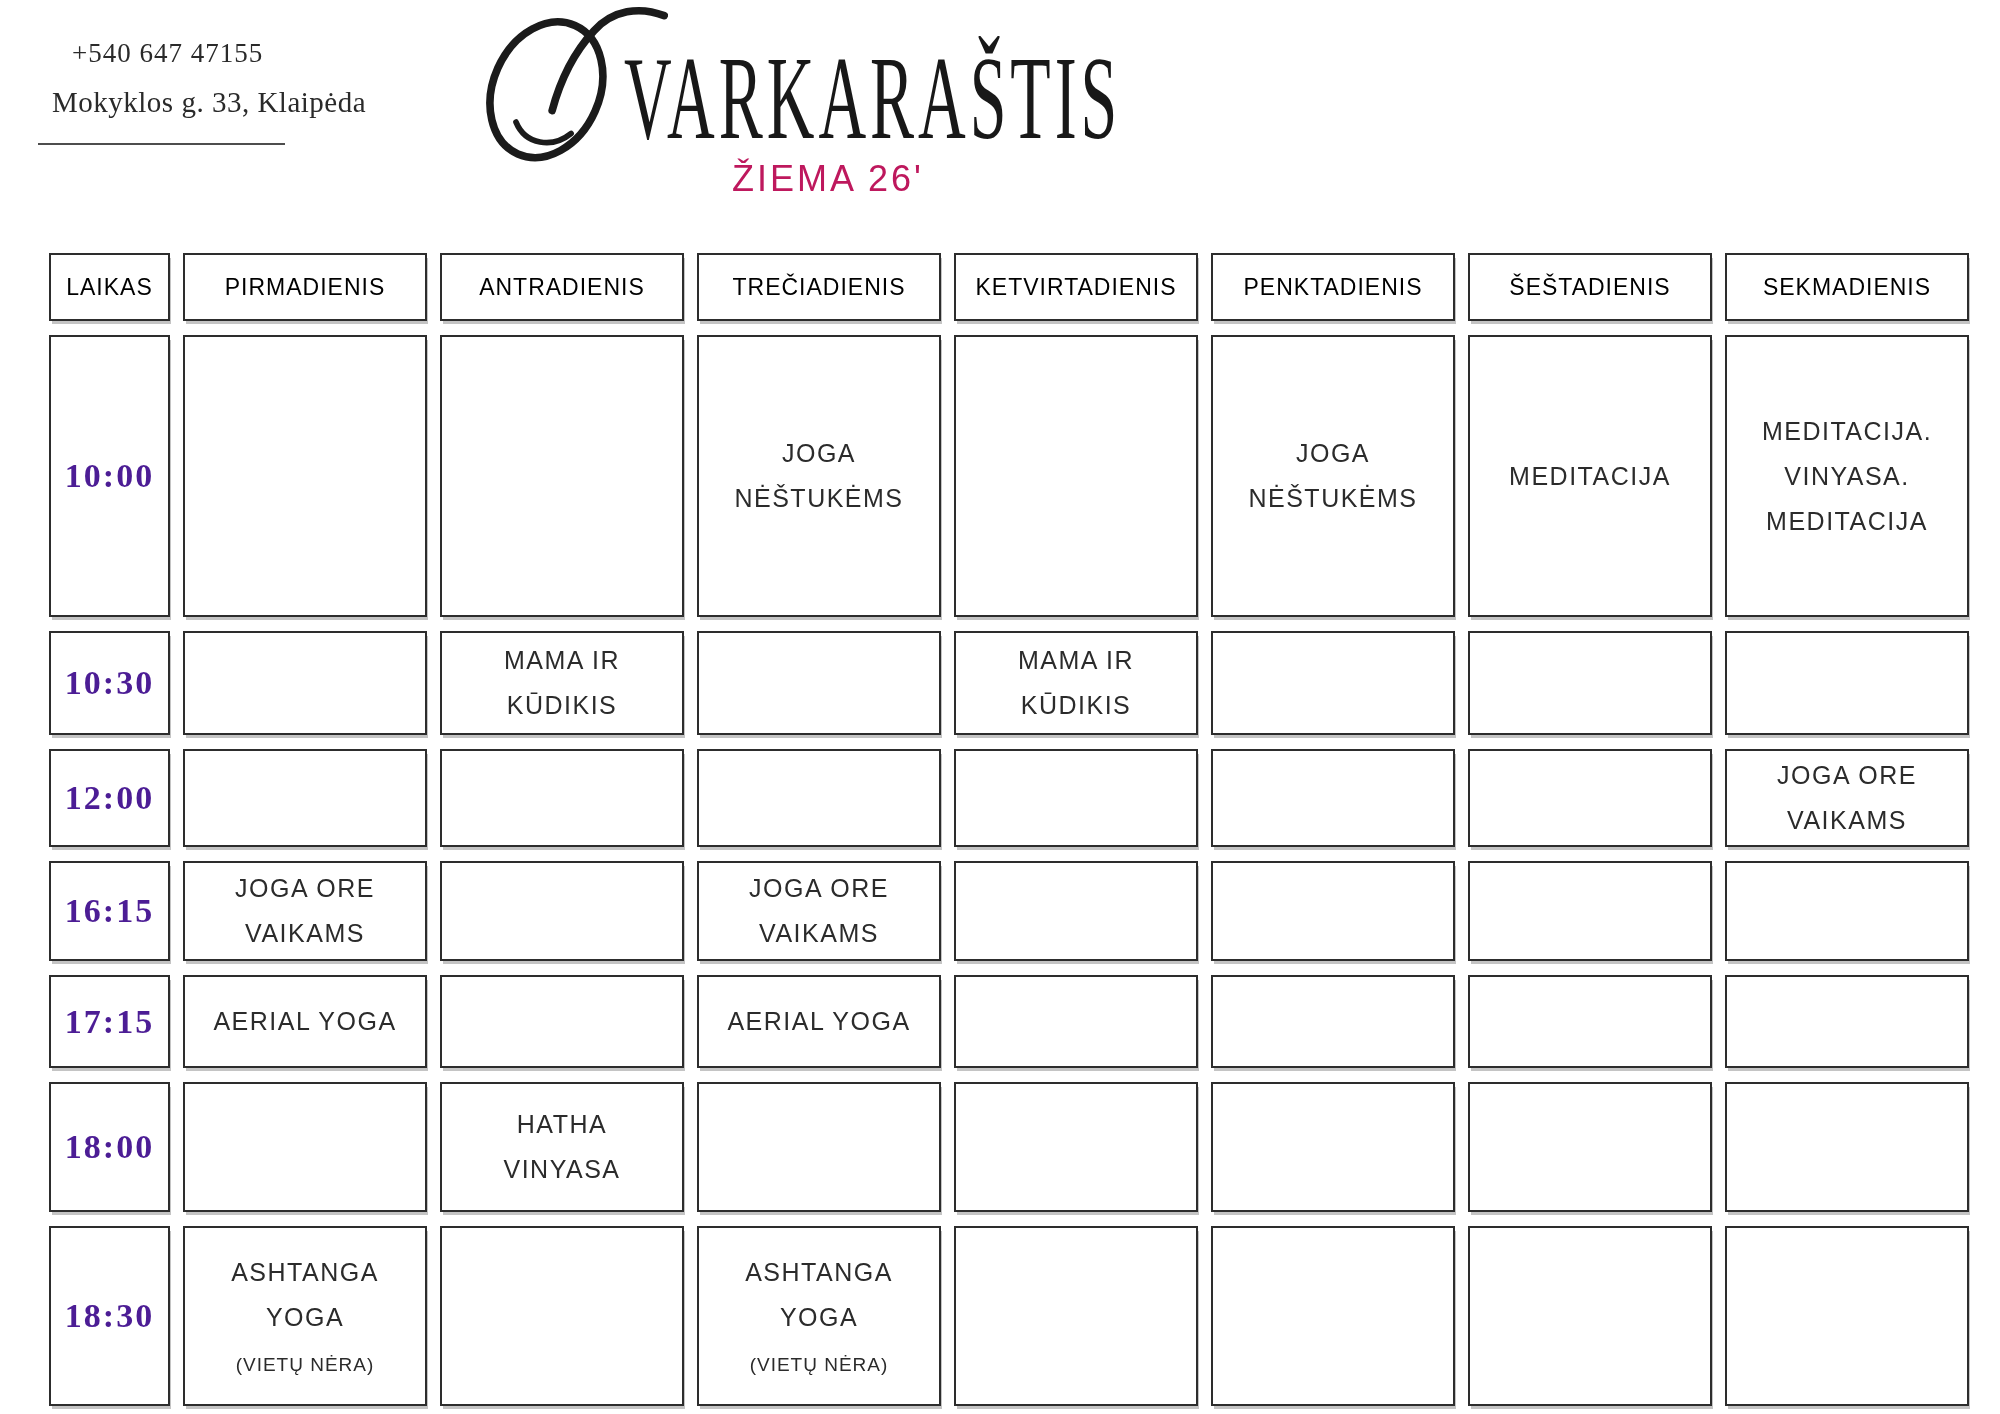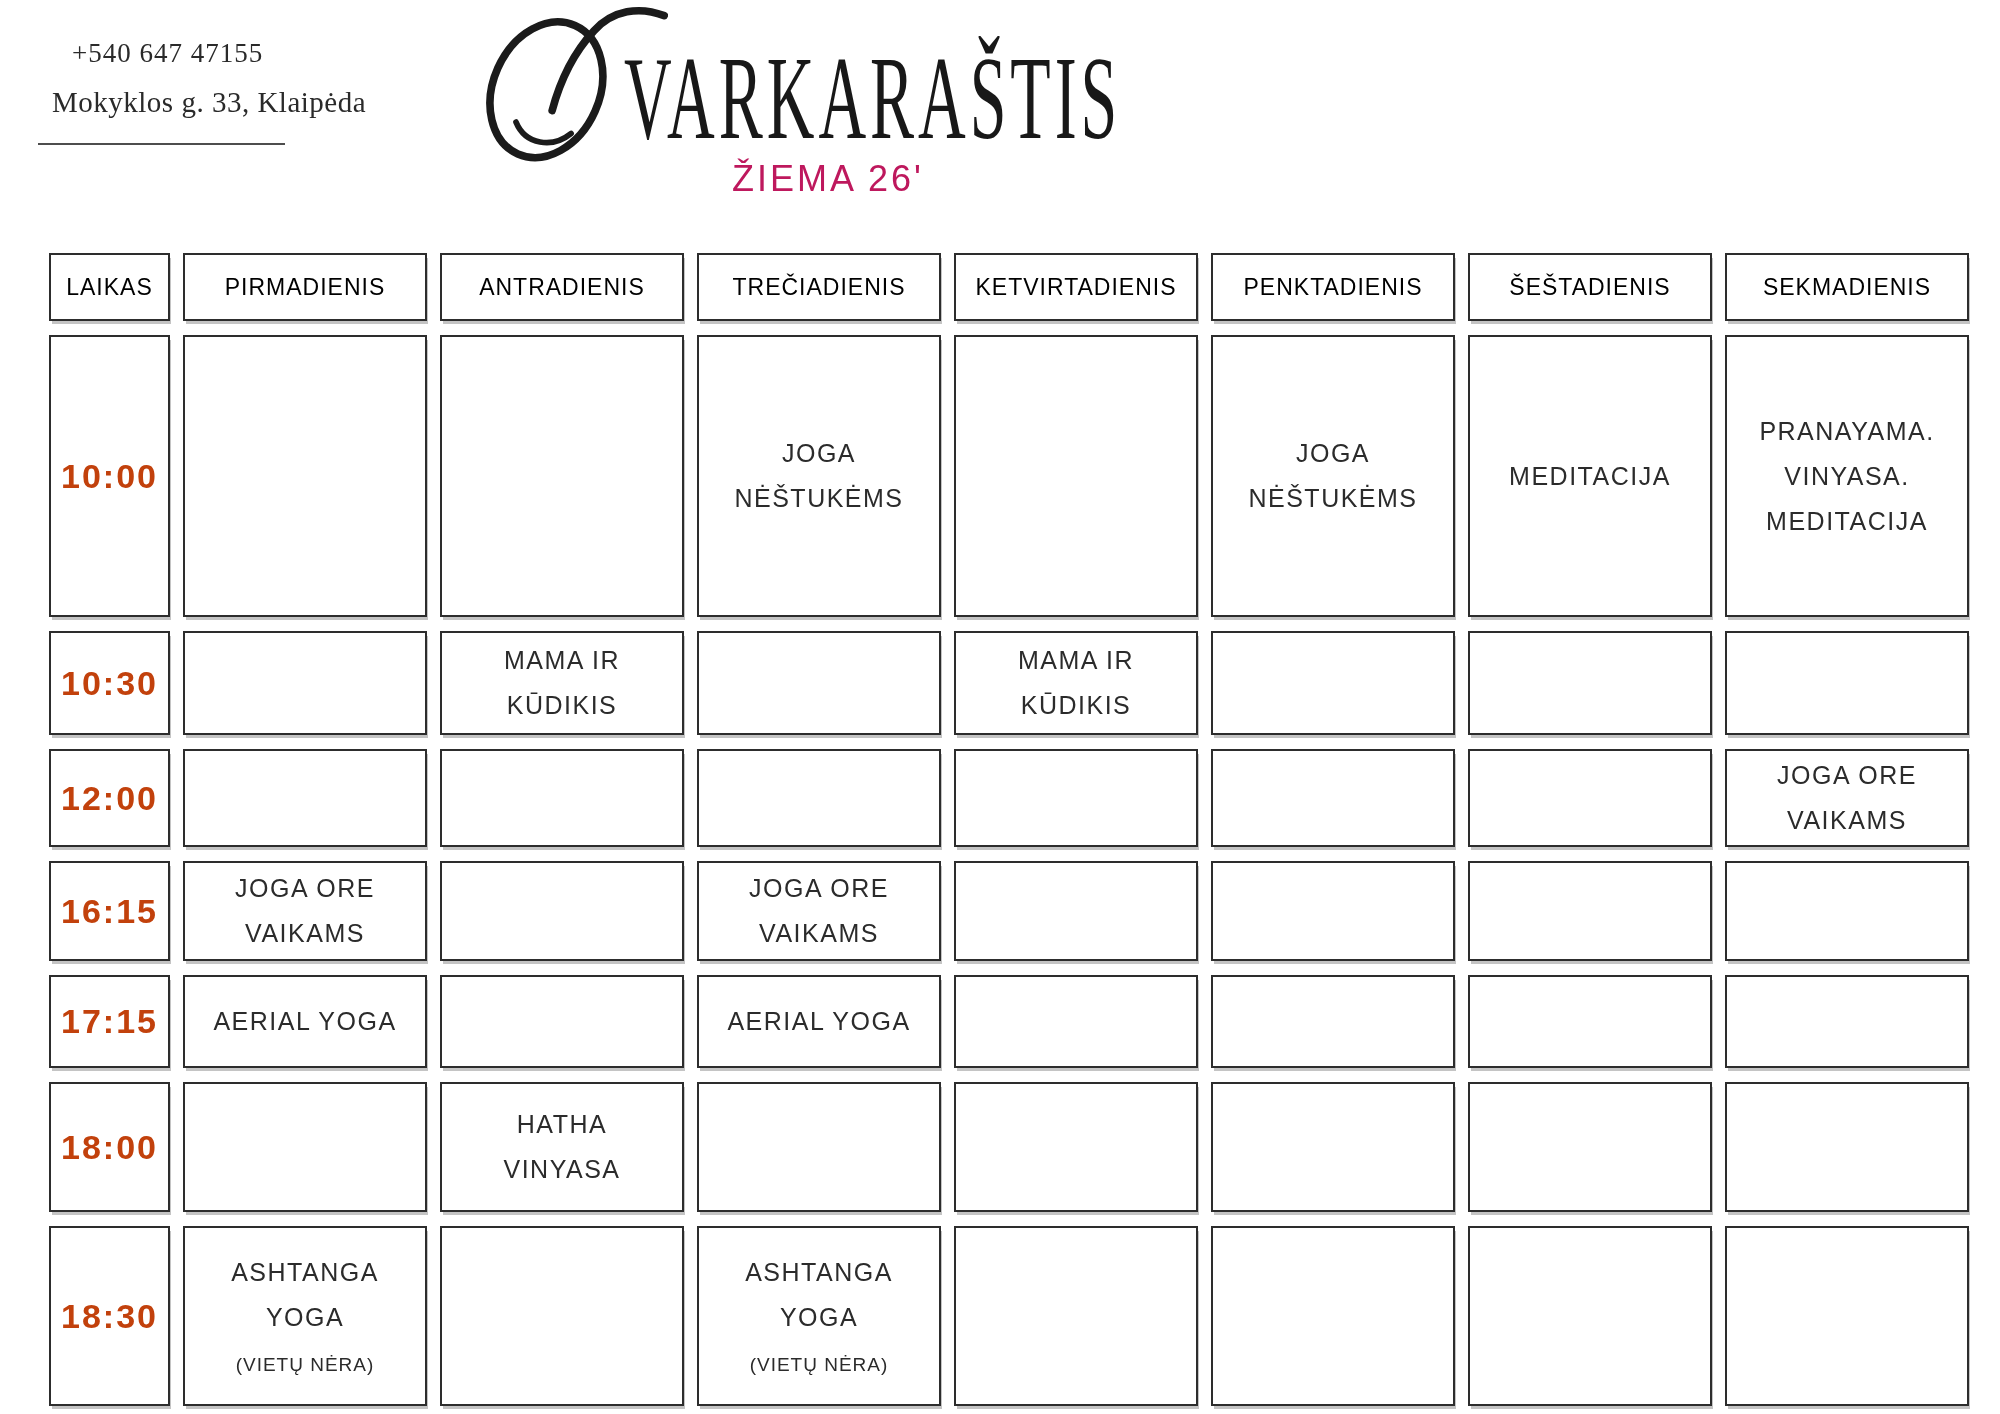--- a/index.html
+++ b/index.html
@@ -48,22 +48,22 @@
   }
   .cell{
     background:var(--bg);
     border:2px solid var(--line);
     box-shadow:2px 4px 0 -1px var(--shadow);
     display:flex;flex-direction:column;align-items:center;justify-content:center;
     text-align:center;padding:2px;overflow:hidden;
   }
   .cell.head{font-size:23px;letter-spacing:1px;color:#000000;}
   .cell.time{
-    font-family:Liberation Sans, sans-serif;font-weight:bold;
-    font-size:34px;letter-spacing:2px;color:#c2410c;
+    font-family:Liberation Serif, serif;font-weight:bold;
+    font-size:34px;letter-spacing:2px;color:#4c1d95;
   }
   .cell.event .line{font-size:25px;letter-spacing:1.5px;line-height:1.8;color:#2b2b2b;}
   .cell.event .note{font-size:19px;letter-spacing:1px;line-height:1.8;color:#2b2b2b;margin-top:8px;}
 </style>
 </head>
 <body>
 
 <div class="contact">
   <div class="phone">+540 647 47155</div>
   <div class="address">Mokyklos g. 33, Klaipėda</div>
@@ -102,21 +102,21 @@
     </div>
     <div class="cell empty"></div>
     <div class="cell event">
       <div class="line">JOGA</div>
       <div class="line">NĖŠTUKĖMS</div>
     </div>
     <div class="cell event">
       <div class="line">MEDITACIJA</div>
     </div>
     <div class="cell event">
-      <div class="line">PRANAYAMA.</div>
+      <div class="line">MEDITACIJA.</div>
       <div class="line">VINYASA.</div>
       <div class="line">MEDITACIJA</div>
     </div>
     <div class="cell time">10:30</div>
     <div class="cell empty"></div>
     <div class="cell event">
       <div class="line">MAMA IR</div>
       <div class="line">KŪDIKIS</div>
     </div>
     <div class="cell empty"></div>

